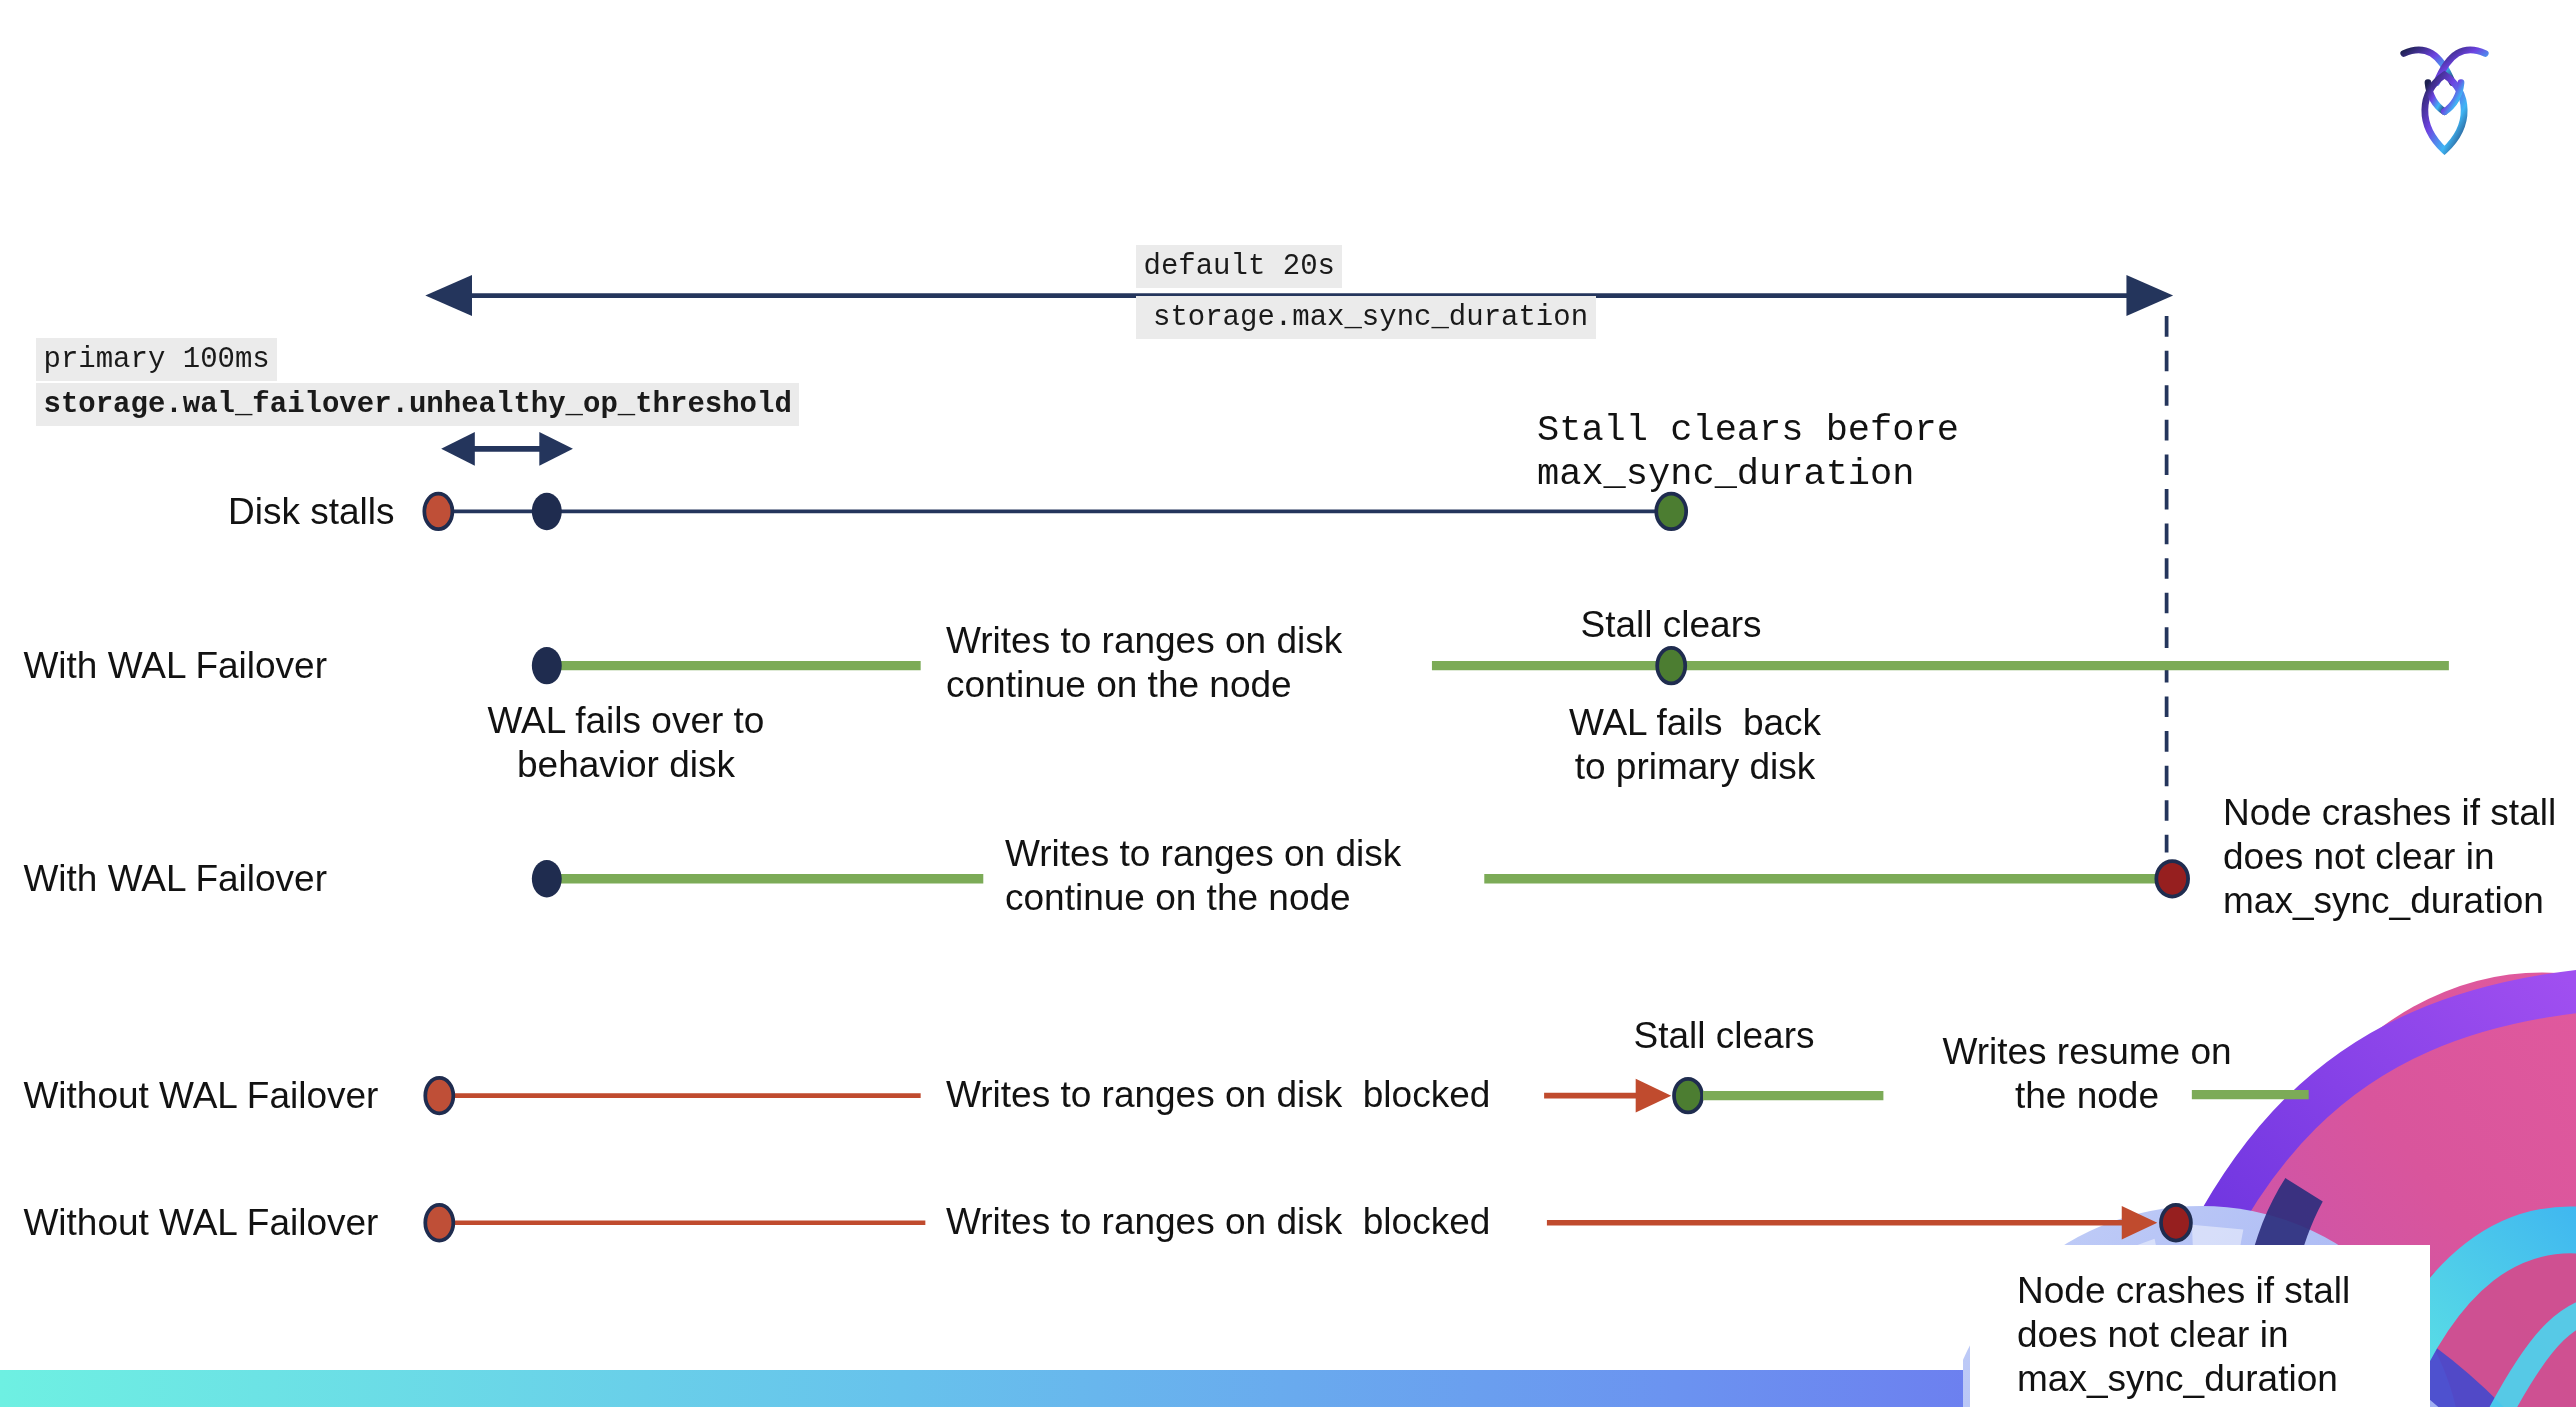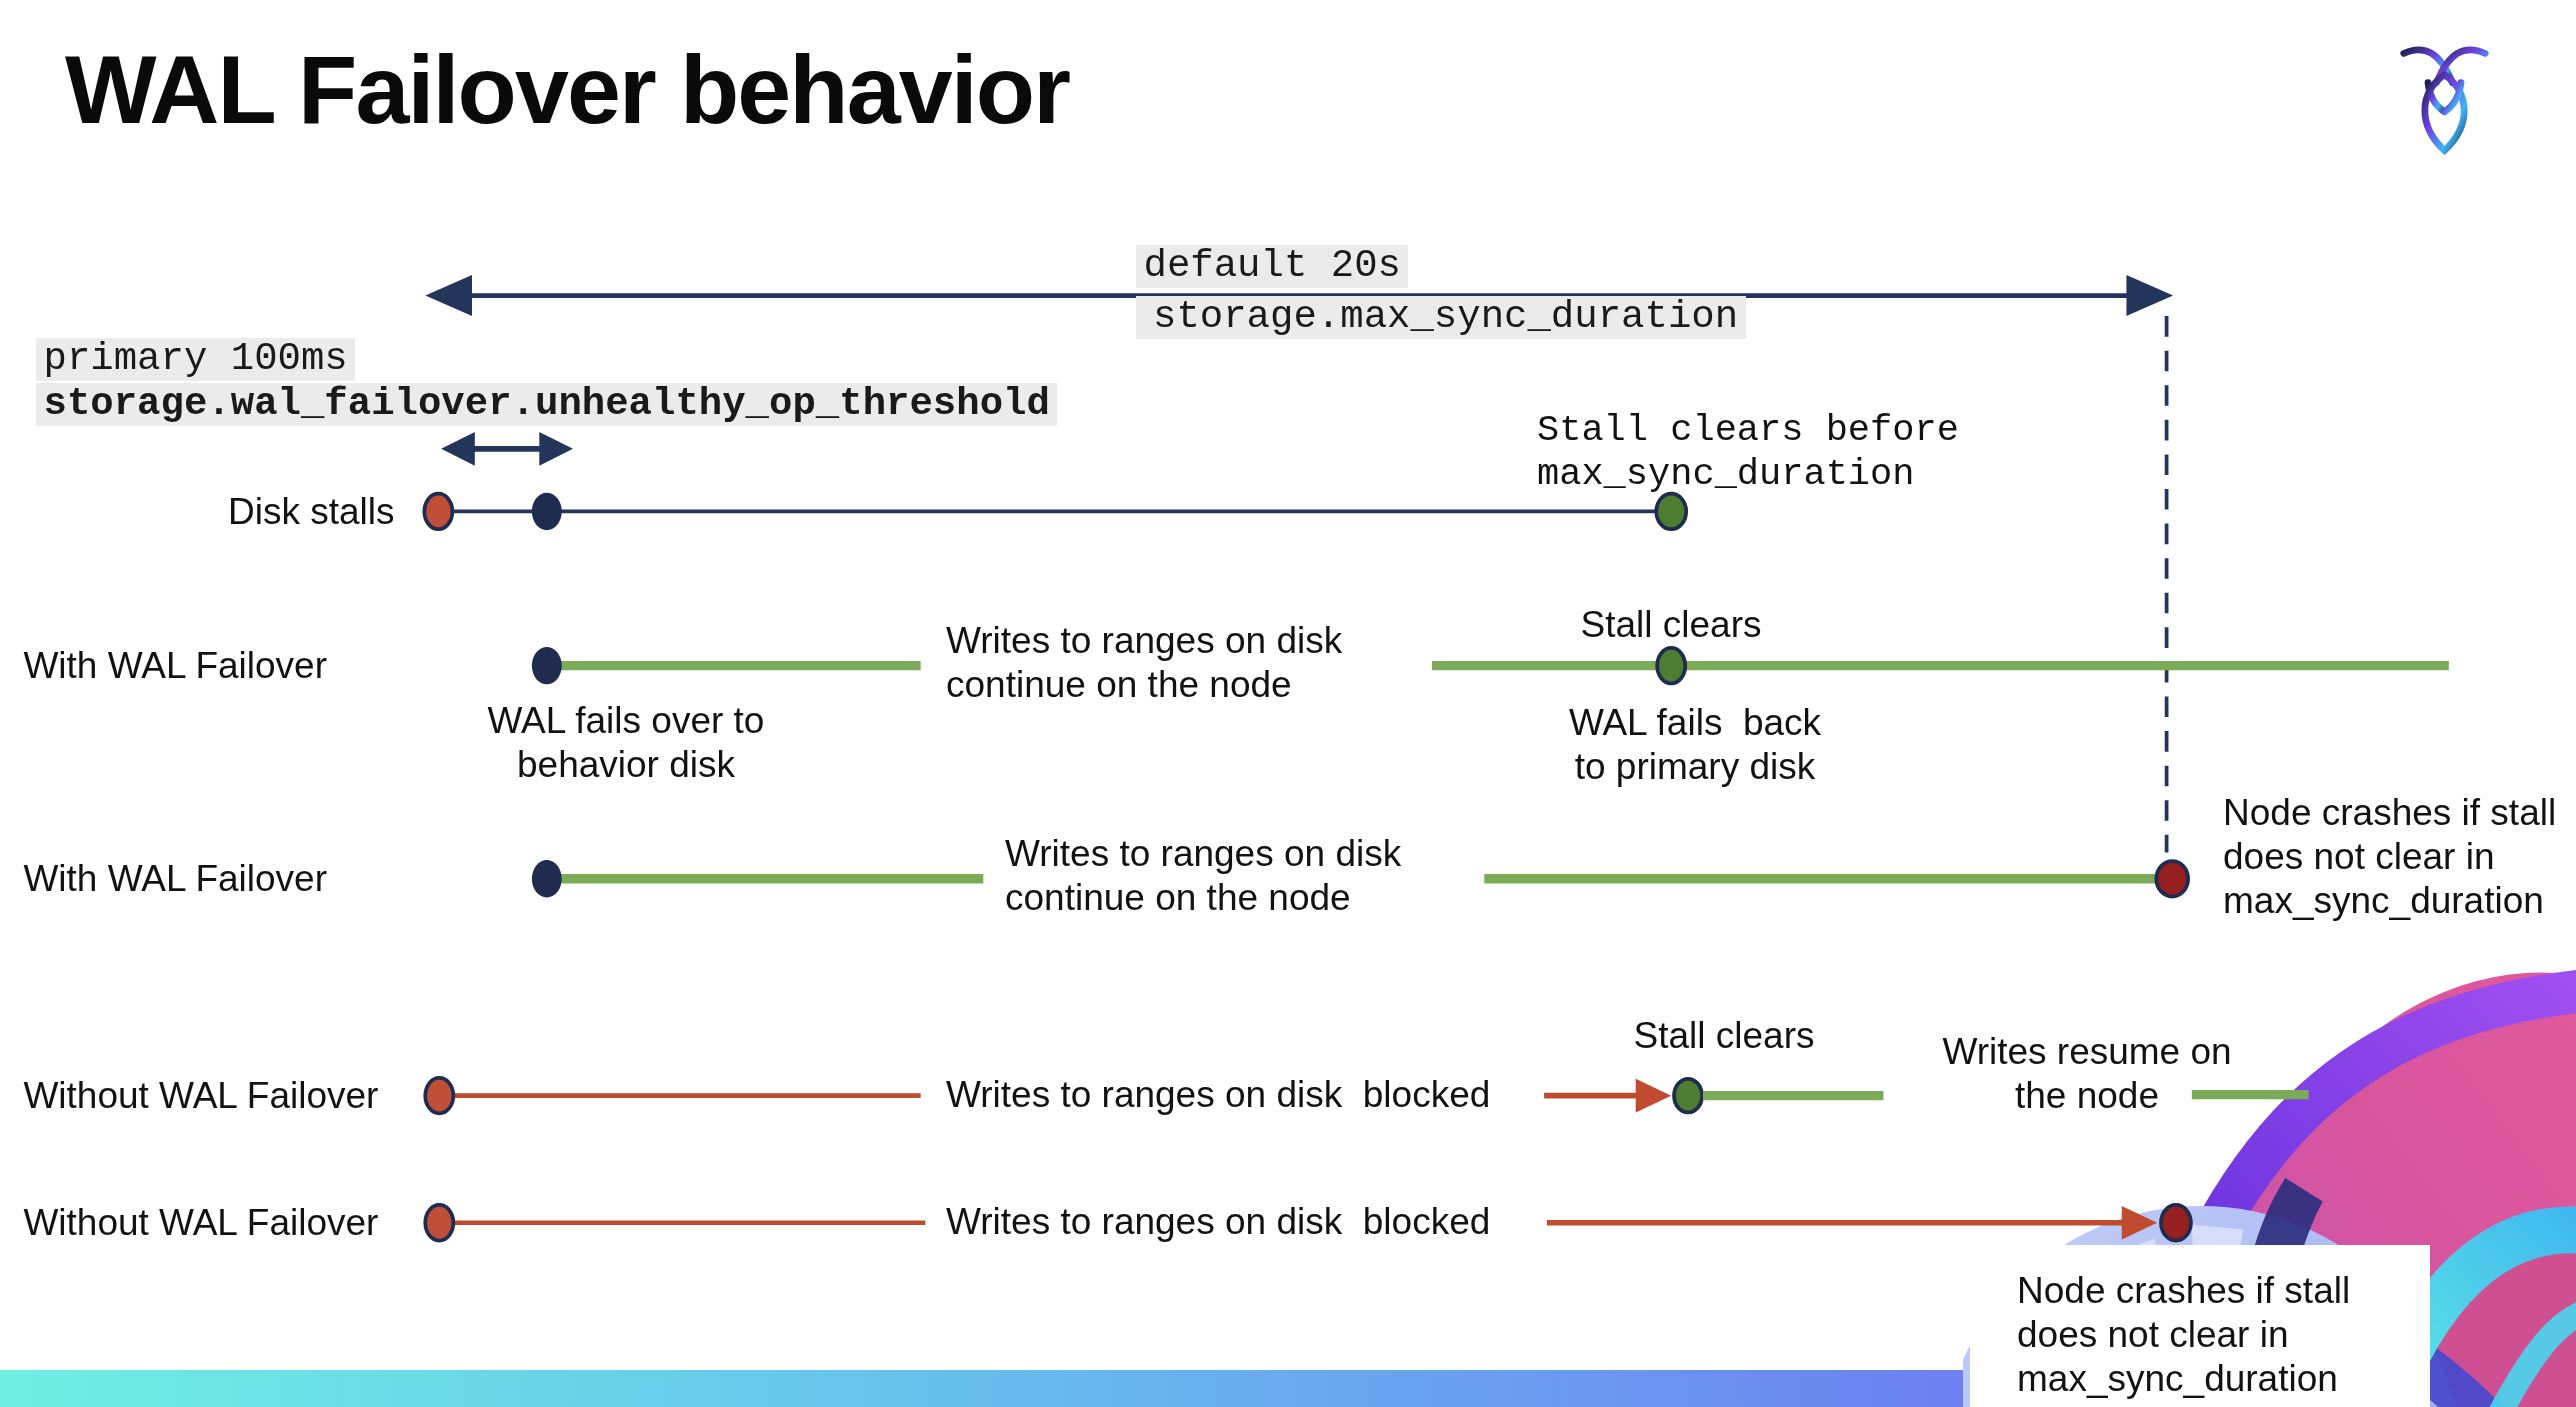--- a/index.html
+++ b/index.html
@@ -13,21 +13,21 @@
   }
   .layer{position:absolute;left:0;top:0;}
   .title{
     position:absolute;left:65px;top:34px;
     font-size:97px;line-height:1.15;font-weight:bold;
     letter-spacing:-1.9px;color:#0a0a0a;
   }
   .mono-tag{
     position:absolute;
     font-family:"Liberation Mono", monospace;
-    font-size:39px;line-height:43px;
+    font-size:29px;line-height:43px;
     background:#ebebeb;color:#1a1a1a;
     padding:0 7.5px;white-space:pre;
   }
   .note{
     position:absolute;
     font-size:37px;line-height:44px;
     white-space:pre-wrap;color:#121212;
   }
   .note.center{text-align:center;}
   .rowlabel{
@@ -153,21 +153,20 @@
     <g fill="none" stroke="url(#gLogo)" stroke-width="7" stroke-linecap="round">
       <path d="M8,12 C30,2 46,12 58,42"></path>
       <path d="M92,12 C70,2 54,12 42,42"></path>
       <path d="M50,34 C24,52 22,86 50,112 C78,86 76,52 50,34 Z"></path>
       <path d="M50,110 L50,72"></path>
       <path d="M50,72 C38,64 34,52 33,42"></path>
       <path d="M50,72 C62,64 66,52 67,42"></path>
     </g>
   </svg>
 
-  <div class="title">WAL Failover behavior</div>
 
   <div class="mono-tag" style="left:1136px;top:245px;">default 20s</div>
   <div class="mono-tag" style="left:1136px;top:296px;padding-left:17px;">storage.max_sync_duration</div>
 
   <div class="mono-tag" style="left:36px;top:338px;">primary 100ms</div>
   <div class="mono-tag" style="left:36px;top:383px;font-weight:bold;">storage.wal_failover.unhealthy_op_threshold</div>
 
   <div class="rowlabel" style="left:228px;top:489px;">Disk stalls</div>
   <div class="rowlabel" style="left:23.4px;top:643px;">With WAL Failover</div>
   <div class="rowlabel" style="left:23.4px;top:856px;">With WAL Failover</div>

